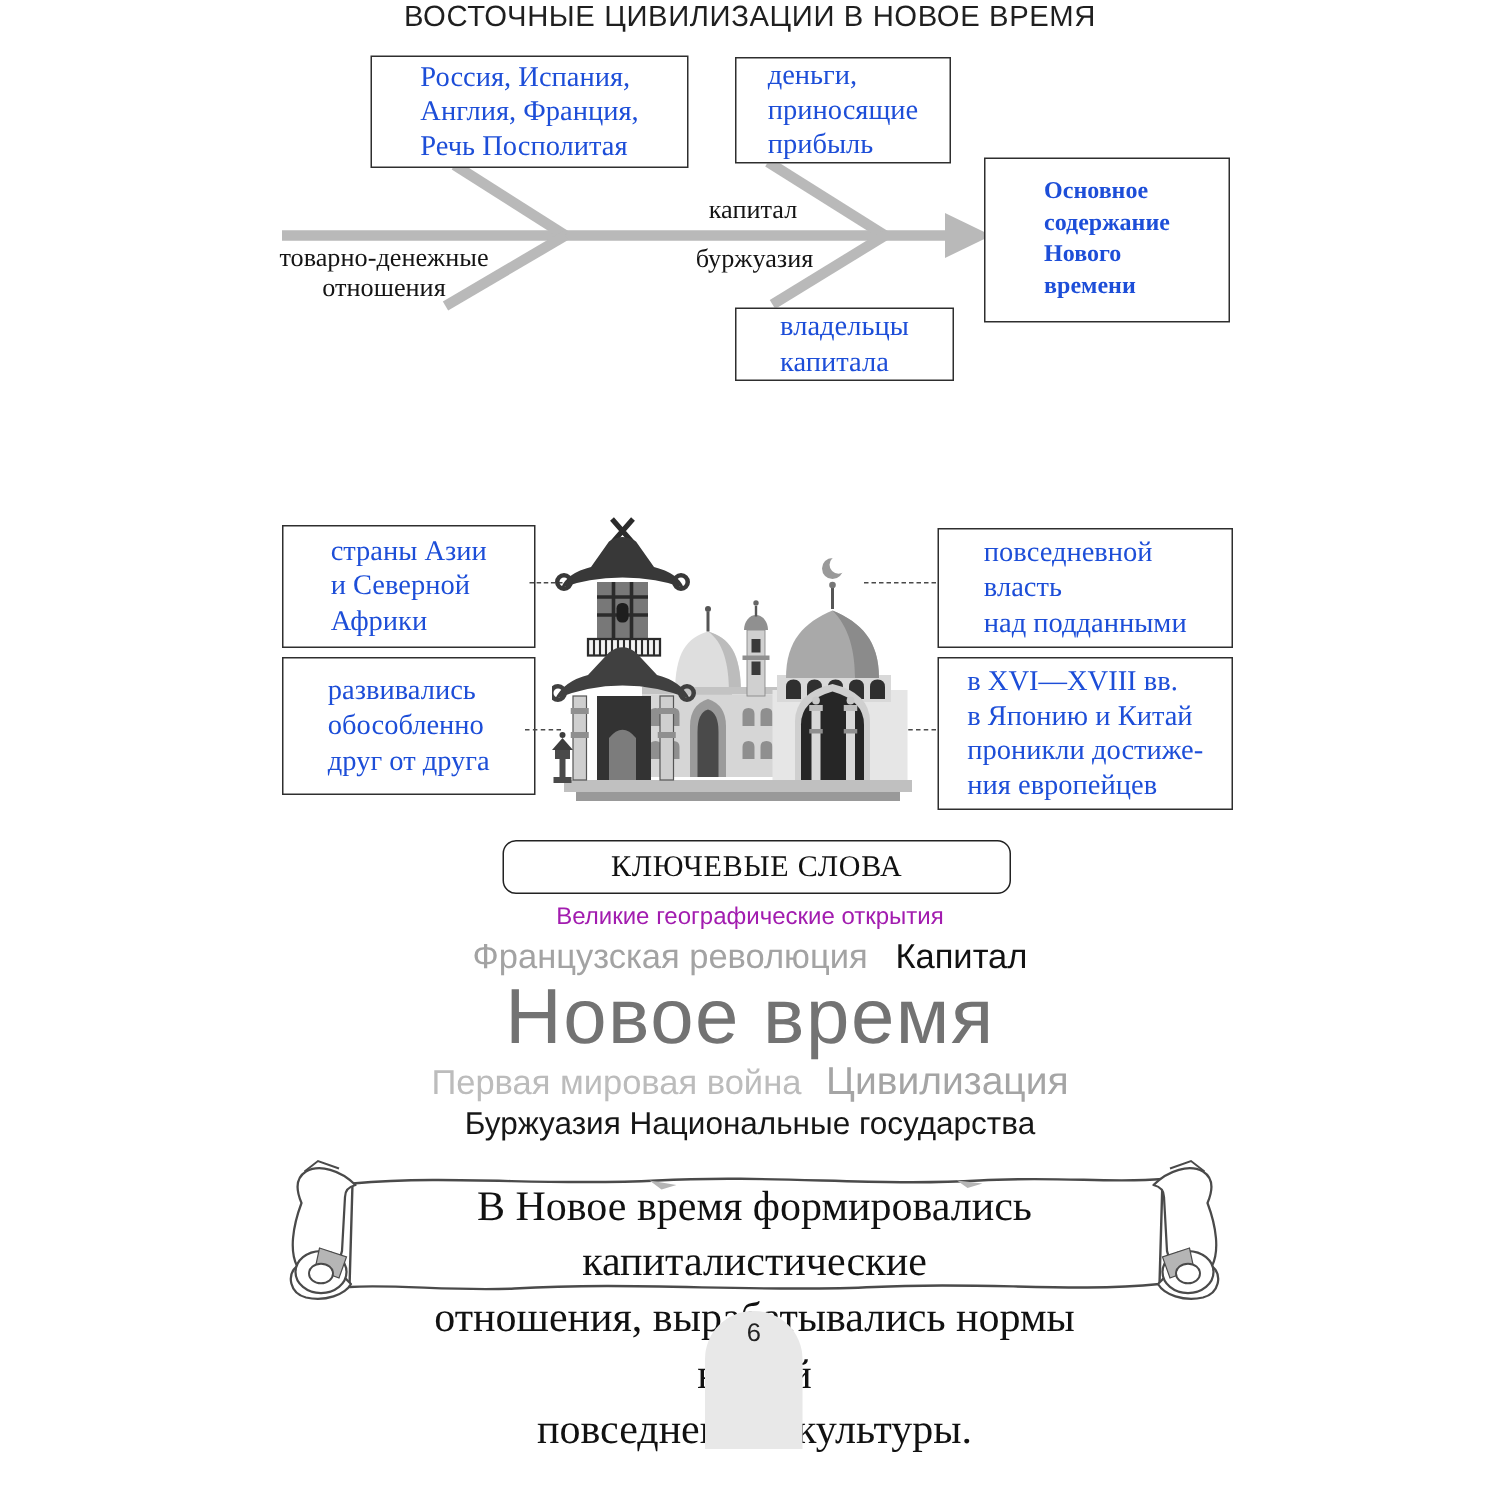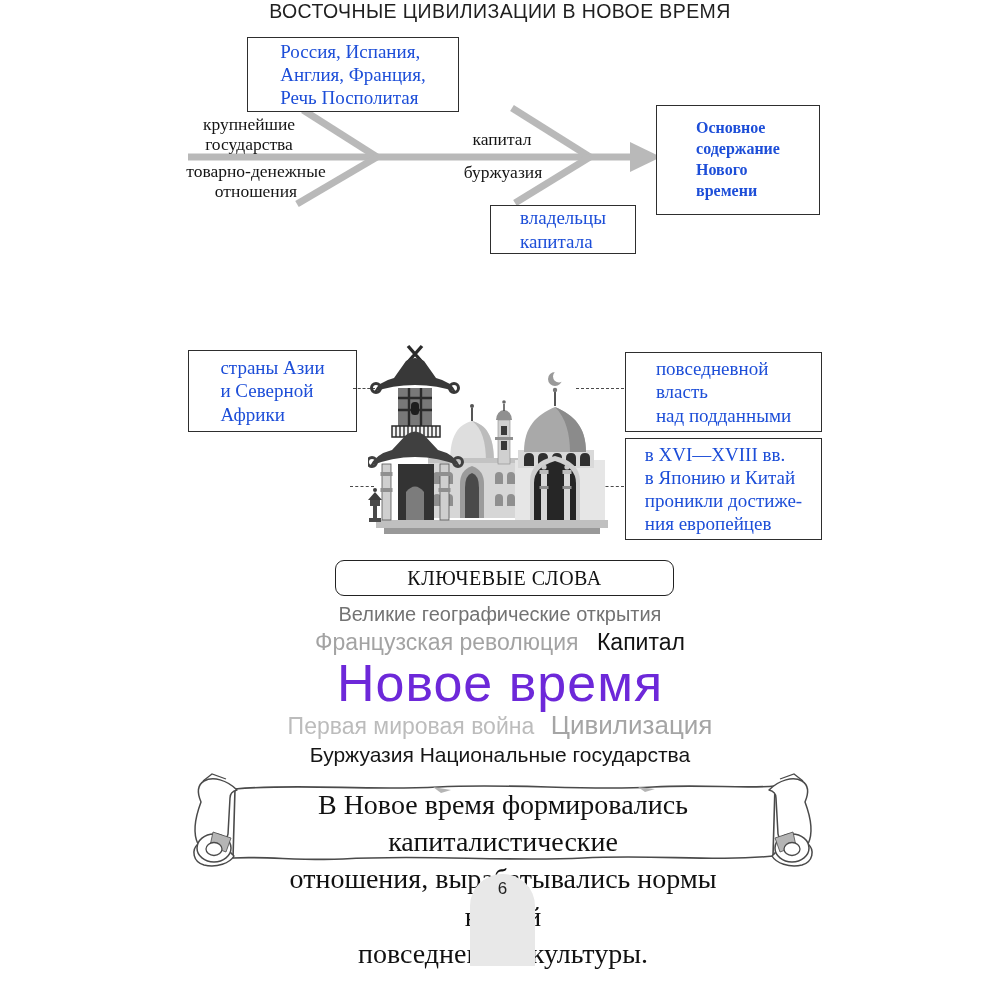--- a/index.html
+++ b/index.html
@@ -17,24 +17,24 @@
   .heading{position:absolute;left:0;top:304;width:1000px;text-align:center;
            font-family:"Liberation Sans",sans-serif;font-weight:normal;font-size:19.5px;
            letter-spacing:.4px;color:#1f1f1f;}
   .kwbox{position:absolute;left:335px;top:560px;width:337px;height:34px;
          border:1.6px solid #222;border-radius:9px;display:flex;align-items:center;
          justify-content:center;font-size:20px;letter-spacing:.5px;color:#111;
          font-family:"Liberation Serif",serif;text-align:center;}
   .cloud{position:absolute;left:0;top:603px;width:1000px;text-align:center;
          font-family:"Liberation Sans",sans-serif;}
   .cloud .row{display:block;}
-  .cw0{font-size:20px;color:#737373;}
+  .cw0{font-size:16px;color:#a21caf;}
   .cw1{font-size:23px;color:#a3a3a3;}
   .cw2{font-size:23px;color:#121212;margin-left:14px;}
-  .cw3{font-size:52px;color:#6d28d9;letter-spacing:1px;line-height:1.04;}
+  .cw3{font-size:52px;color:#737373;letter-spacing:1px;line-height:1.04;}
   .cw4{font-size:23px;color:#bcbcbc;}
   .cw5{font-size:26px;color:#a5a5a5;margin-left:12px;}
   .cw6{font-size:21px;color:#161616;}
   .r1{margin-bottom:3px;} .r2{margin-bottom:0px;} .r4{margin-top:0px;margin-bottom:2px;}
   .banner-text{position:absolute;left:253px;top:786px;width:500px;text-align:center;
                font-size:28px;line-height:1.33;color:#111;white-space:pre-line;
                font-family:"Liberation Serif",serif;}
   .page-tab{position:absolute;left:470px;top:874px;width:65px;height:92px;
             background:#e8e8e8;border-radius:32px 32px 0 0;text-align:center;}
   .page-num{font-family:"Liberation Sans",sans-serif;font-size:17px;color:#222;
@@ -52,39 +52,43 @@
       <path d="M297,204 L377,157"></path>
       <path d="M512,108 L590,157"></path>
       <path d="M515,203 L590,157"></path>
     </g>
     <polygon points="630,142 661,157 630,172" fill="#b9b9b9"></polygon>
   </svg>
 
   <div class="box" style="left:247px;top:37px;width:210px;height:73px;">Россия, Испания,
 Англия, Франция,
 Речь Посполитая</div>
+  <div class="box" style="left:490px;top:38px;width:142px;height:69px;">деньги,
+приносящие
+прибыль</div>
   <div class="box bold" style="left:656px;top:105px;width:162px;height:108px;">Основное
 содержание
 Нового
 времени</div>
   <div class="box" style="left:490px;top:205px;width:144px;height:47px;">владельцы
 капитала</div>
 
-  <div class="flabel" style="left:193px;top:115px;width:112px;">крупнейшие
-государства</div>
   <div class="flabel" style="left:180px;top:162px;width:152px;">товарно-денежные
 отношения</div>
   <div class="flabel" style="left:466px;top:130px;width:72px;">капитал</div>
   <div class="flabel" style="left:458px;top:163px;width:90px;">буржуазия</div>
 
   <div class="heading">ВОСТОЧНЫЕ ЦИВИЛИЗАЦИИ В НОВОЕ ВРЕМЯ</div>
 
   <div class="box" style="left:188px;top:350px;width:167px;height:80px;">страны Азии
 и Северной
 Африки</div>
+  <div class="box" style="left:188px;top:438px;width:167px;height:90px;">развивались
+обособленно
+друг от друга</div>
   <div class="box" style="left:625px;top:352px;width:195px;height:78px;">повседневной
 власть
 над подданными</div>
   <div class="box" style="left:625px;top:438px;width:195px;height:100px;">в XVI—XVIII вв.
 в Японию и Китай
 проникли достиже-
 ния европейцев</div>
 
   <div class="dash" style="left:353px;top:388px;width:22px;"></div>
   <div class="dash" style="left:350px;top:486px;width:24px;"></div>

